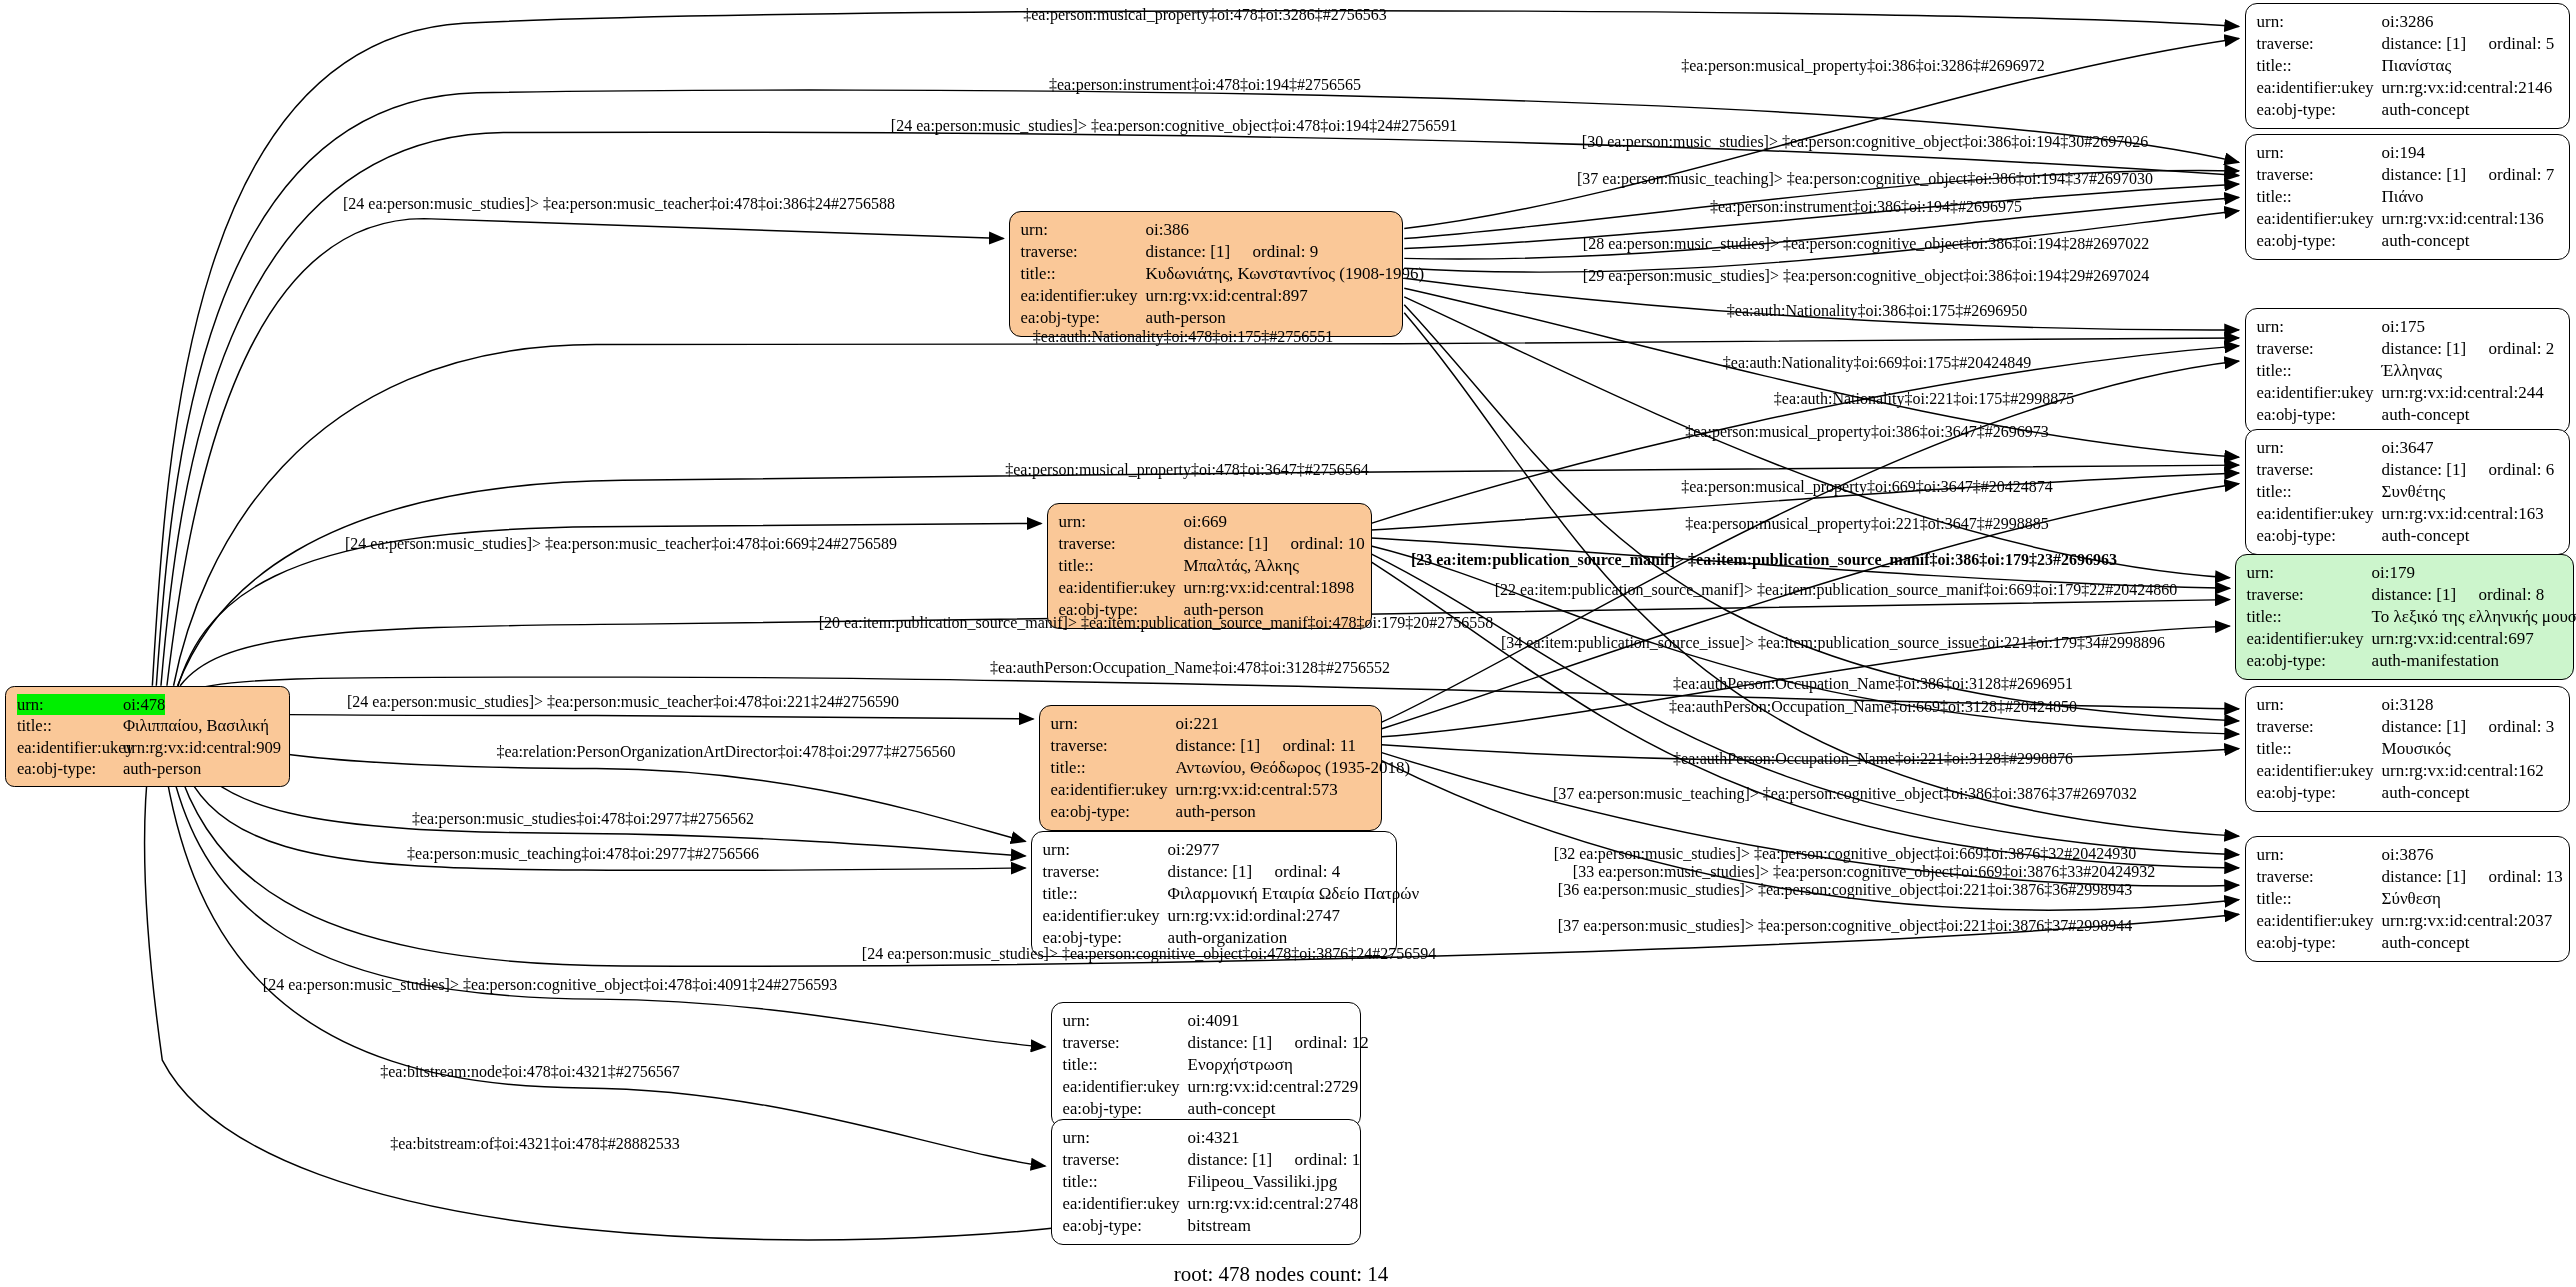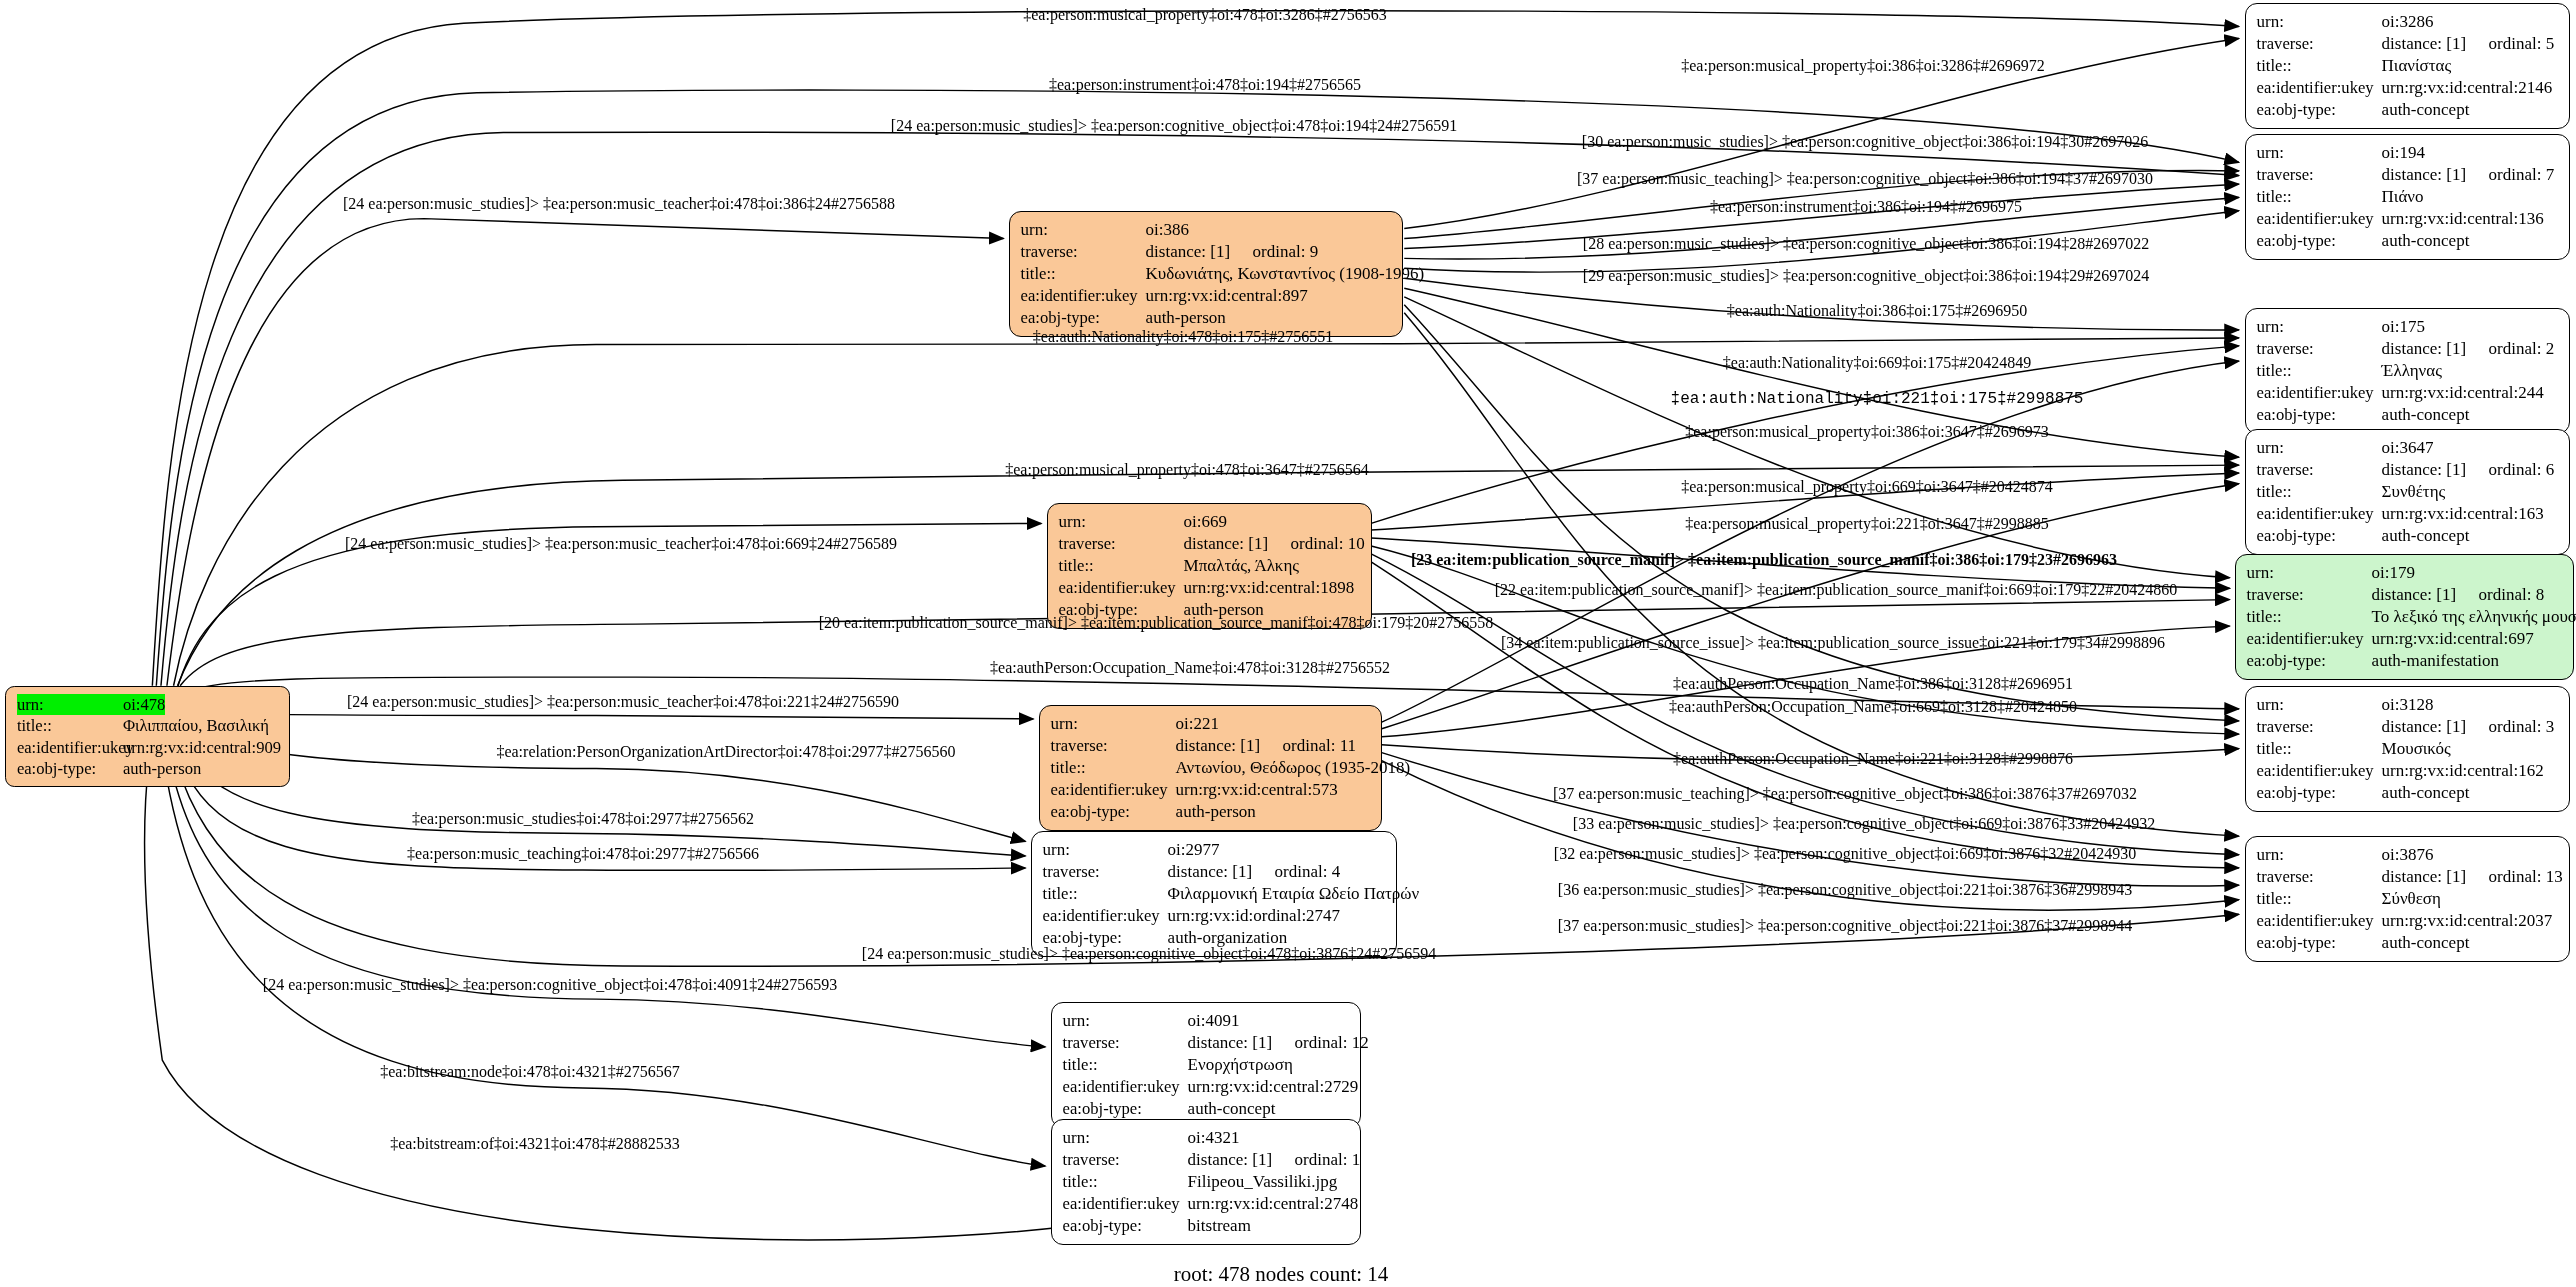--- a/index.html
+++ b/index.html
@@ -517,39 +517,39 @@
       <div class="elabel" style="left: 1174px; top: 126px;">[24 ea:person:music_studies]&gt; ‡ea:person:cognitive_object‡oi:478‡oi:194‡24#2756591</div>
       <div class="elabel" style="left: 1865px; top: 142px;">[30 ea:person:music_studies]&gt; ‡ea:person:cognitive_object‡oi:386‡oi:194‡30#2697026</div>
       <div class="elabel" style="left: 619px; top: 204px;">[24 ea:person:music_studies]&gt; ‡ea:person:music_teacher‡oi:478‡oi:386‡24#2756588</div>
       <div class="elabel" style="left: 1865px; top: 179px;">[37 ea:person:music_teaching]&gt; ‡ea:person:cognitive_object‡oi:386‡oi:194‡37#2697030</div>
       <div class="elabel" style="left: 1866px; top: 207px;">‡ea:person:instrument‡oi:386‡oi:194‡#2696975</div>
       <div class="elabel" style="left: 1866px; top: 244px;">[28 ea:person:music_studies]&gt; ‡ea:person:cognitive_object‡oi:386‡oi:194‡28#2697022</div>
       <div class="elabel" style="left: 1866px; top: 276px;">[29 ea:person:music_studies]&gt; ‡ea:person:cognitive_object‡oi:386‡oi:194‡29#2697024</div>
       <div class="elabel" style="left: 1877px; top: 311px;">‡ea:auth:Nationality‡oi:386‡oi:175‡#2696950</div>
       <div class="elabel" style="left: 1183px; top: 337px;">‡ea:auth:Nationality‡oi:478‡oi:175‡#2756551</div>
       <div class="elabel" style="left: 1877px; top: 363px;">‡ea:auth:Nationality‡oi:669‡oi:175‡#20424849</div>
-      <div class="elabel" style="left: 1877px; top: 399px; font-family: Liberation Mono, monospace;">‡ea:auth:Nationality‡oi:221‡oi:175‡#2998875</div>
+      <div class="elabel" style="left: 1924px; top: 399px;">‡ea:auth:Nationality‡oi:221‡oi:175‡#2998875</div>
       <div class="elabel" style="left: 1867px; top: 432px;">‡ea:person:musical_property‡oi:386‡oi:3647‡#2696973</div>
       <div class="elabel" style="left: 1187px; top: 470px;">‡ea:person:musical_property‡oi:478‡oi:3647‡#2756564</div>
       <div class="elabel" style="left: 1867px; top: 487px;">‡ea:person:musical_property‡oi:669‡oi:3647‡#20424874</div>
       <div class="elabel" style="left: 1867px; top: 524px;">‡ea:person:musical_property‡oi:221‡oi:3647‡#2998885</div>
       <div class="elabel" style="left: 1764px; top: 560px; font-weight: bold;">[23 ea:item:publication_source_manif]&gt; ‡ea:item:publication_source_manif‡oi:386‡oi:179‡23#2696963</div>
       <div class="elabel" style="left: 1836px; top: 590px;">[22 ea:item:publication_source_manif]&gt; ‡ea:item:publication_source_manif‡oi:669‡oi:179‡22#20424860</div>
       <div class="elabel" style="left: 1156px; top: 623px;">[20 ea:item:publication_source_manif]&gt; ‡ea:item:publication_source_manif‡oi:478‡oi:179‡20#2756558</div>
       <div class="elabel" style="left: 1833px; top: 643px;">[34 ea:item:publication_source_issue]&gt; ‡ea:item:publication_source_issue‡oi:221‡oi:179‡34#2998896</div>
       <div class="elabel" style="left: 1190px; top: 668px;">‡ea:authPerson:Occupation_Name‡oi:478‡oi:3128‡#2756552</div>
       <div class="elabel" style="left: 1873px; top: 684px;">‡ea:authPerson:Occupation_Name‡oi:386‡oi:3128‡#2696951</div>
       <div class="elabel" style="left: 1873px; top: 707px;">‡ea:authPerson:Occupation_Name‡oi:669‡oi:3128‡#20424850</div>
       <div class="elabel" style="left: 621px; top: 544px;">[24 ea:person:music_studies]&gt; ‡ea:person:music_teacher‡oi:478‡oi:669‡24#2756589</div>
       <div class="elabel" style="left: 623px; top: 702px;">[24 ea:person:music_studies]&gt; ‡ea:person:music_teacher‡oi:478‡oi:221‡24#2756590</div>
       <div class="elabel" style="left: 726px; top: 752px;">‡ea:relation:PersonOrganizationArtDirector‡oi:478‡oi:2977‡#2756560</div>
       <div class="elabel" style="left: 1873px; top: 759px;">‡ea:authPerson:Occupation_Name‡oi:221‡oi:3128‡#2998876</div>
       <div class="elabel" style="left: 1845px; top: 794px;">[37 ea:person:music_teaching]&gt; ‡ea:person:cognitive_object‡oi:386‡oi:3876‡37#2697032</div>
       <div class="elabel" style="left: 583px; top: 819px;">‡ea:person:music_studies‡oi:478‡oi:2977‡#2756562</div>
-      <div class="elabel" style="left: 1845px; top: 824px; padding-left: 38px;">[33 ea:person:music_studies]&gt; ‡ea:person:cognitive_object‡oi:669‡oi:3876‡33#20424932</div>
+      <div class="elabel" style="left: 1845px; top: 872px; padding-left: 38px;">[33 ea:person:music_studies]&gt; ‡ea:person:cognitive_object‡oi:669‡oi:3876‡33#20424932</div>
       <div class="elabel" style="left: 1845px; top: 854px;">[32 ea:person:music_studies]&gt; ‡ea:person:cognitive_object‡oi:669‡oi:3876‡32#20424930</div>
       <div class="elabel" style="left: 583px; top: 854px;">‡ea:person:music_teaching‡oi:478‡oi:2977‡#2756566</div>
       <div class="elabel" style="left: 1845px; top: 890px;">[36 ea:person:music_studies]&gt; ‡ea:person:cognitive_object‡oi:221‡oi:3876‡36#2998943</div>
       <div class="elabel" style="left: 1845px; top: 926px;">[37 ea:person:music_studies]&gt; ‡ea:person:cognitive_object‡oi:221‡oi:3876‡37#2998944</div>
       <div class="elabel" style="left: 1149px; top: 954px;">[24 ea:person:music_studies]&gt; ‡ea:person:cognitive_object‡oi:478‡oi:3876‡24#2756594</div>
       <div class="elabel" style="left: 550px; top: 985px;">[24 ea:person:music_studies]&gt; ‡ea:person:cognitive_object‡oi:478‡oi:4091‡24#2756593</div>
       <div class="elabel" style="left: 530px; top: 1072px;">‡ea:bitstream:node‡oi:478‡oi:4321‡#2756567</div>
       <div class="elabel" style="left: 535px; top: 1144px;">‡ea:bitstream:of‡oi:4321‡oi:478‡#28882533</div>
     </div>
 

